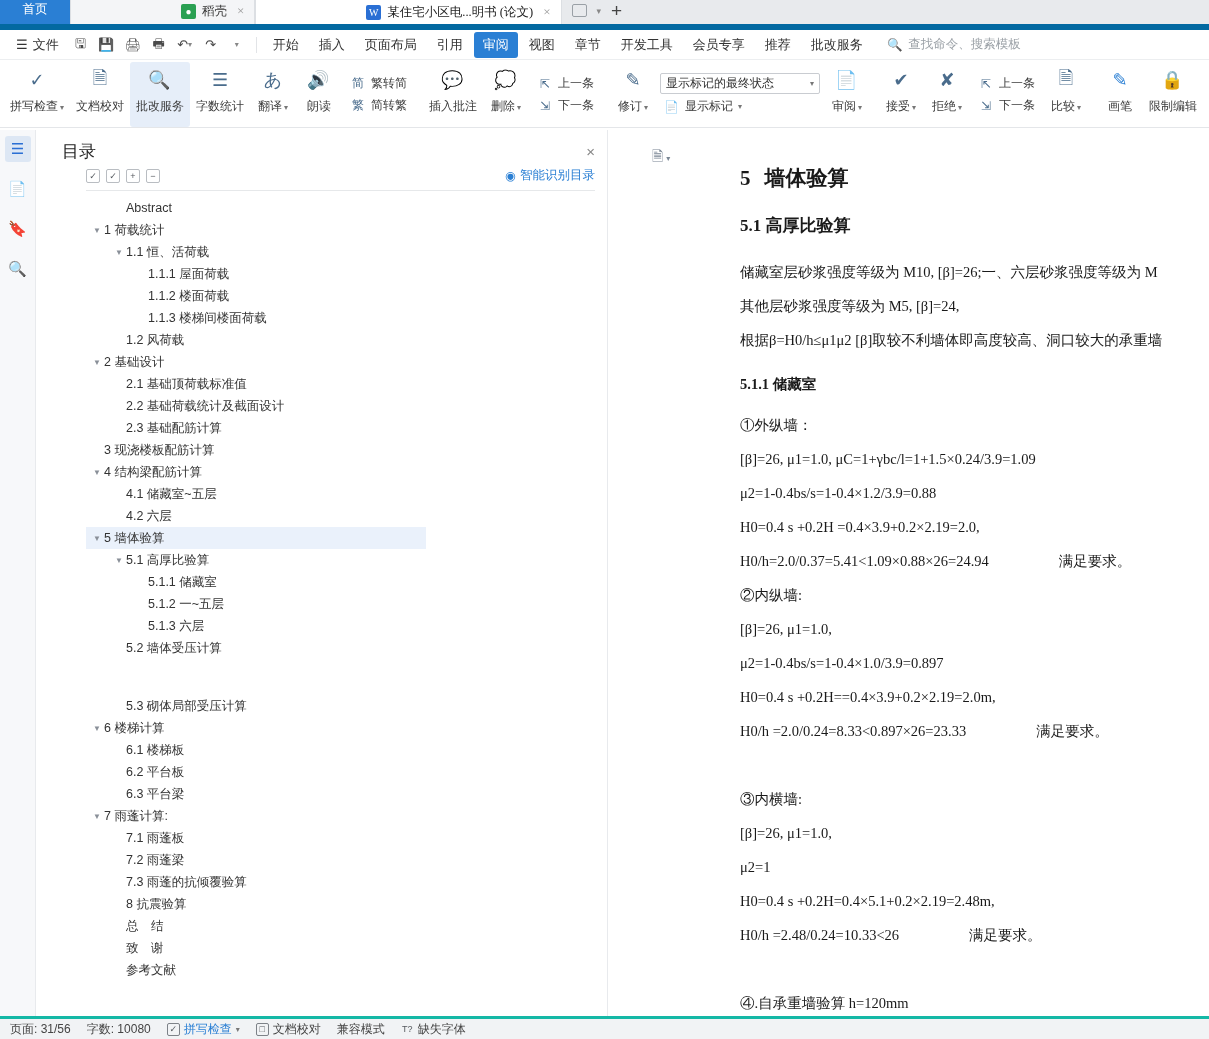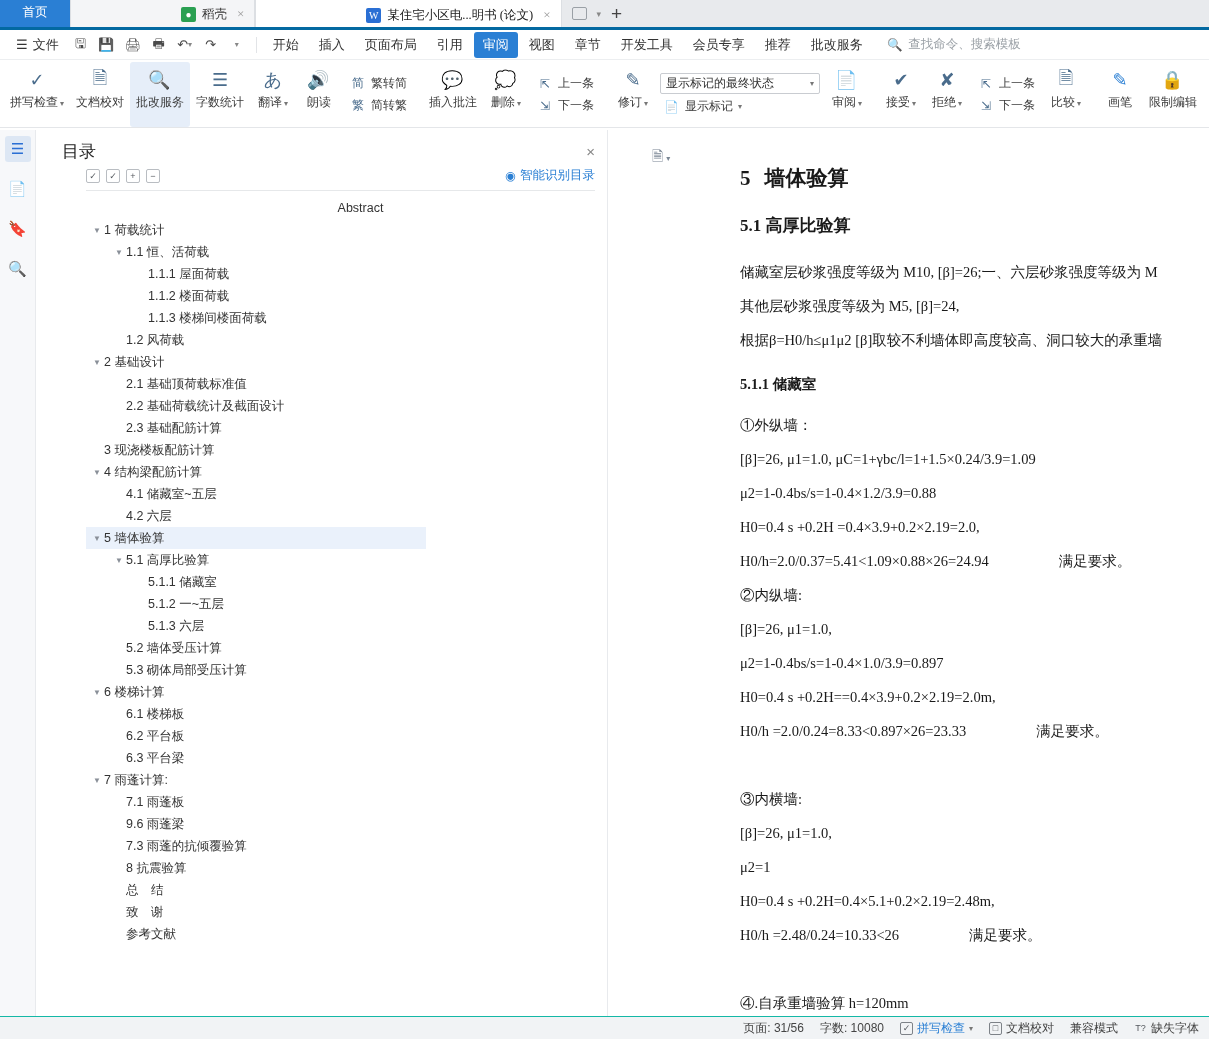--- a/index.html
+++ b/index.html
@@ -12,21 +12,21 @@
     background: #fff;
     overflow: hidden;
   }
   
   .tabbar {
     height: 30px;
     background: #e8eaed;
     display: flex;
     align-items: flex-end;
     padding-left: 0;
-    border-bottom: 3px solid #0369a1;
+    border-bottom: 6px solid #0369a1;
   }
   .tab {
     height: 30px;
     display: flex;
     align-items: center;
     gap: 6px;
     padding: 0 12px;
     font-size: 12.5px;
     cursor: default;
     white-space: nowrap;
@@ -111,21 +111,21 @@
   .rgrp { display: flex; align-items: stretch; }
   .rbtn {
     min-width: 46px;
     padding: 3px 6px 0 6px;
     display: flex; flex-direction: column; align-items: center; justify-content: flex-start;
     font-size: 12px; color: #3b3b3b; text-align: center; white-space: nowrap;
     border-radius: 3px;
   }
   .rbtn.sel { background: #e6eef9; }
   .rbtn .gl { height: 30px; display: flex; align-items: center; justify-content: center; font-size: 18px; color: #4a6c8c; }
-  .rbtn .lb { line-height: 14px; font-family: Liberation Serif, serif; }
+  .rbtn .lb { line-height: 22px; font-family: Liberation Serif, serif; }
   .rbtn .lb .car { font-size: 8px; color: #777; margin-left: 2px; }
   .rsep { width: 1px; background: #e7e9ec; margin: 6px 4px; }
   .rstack { display: flex; flex-direction: column; justify-content: center; gap: 3px; padding: 4px 4px; }
   .rrow {
     display: flex; align-items: center; gap: 5px; font-size: 12px; color: #3b3b3b;
     padding: 1px 4px; white-space: nowrap;
   }
   .rrow .mini { width: 16px; height: 16px; display: inline-flex; align-items: center; justify-content: center; font-size: 12px; color: #4a6c8c; }
   .combo {
     display: flex; align-items: center; justify-content: space-between;
@@ -217,24 +217,24 @@
   .h2 { font-size: 17px; font-weight: bold; margin: 14px 0 18px 0; }
   .h3 { font-size: 14.5px; font-weight: bold; margin: 18px 0 14px 0; }
   .p { font-size: 14.5px; line-height: 34px; white-space: nowrap; }
   .p .gap { display: inline-block; width: 70px; }
 
   
   .status {
     position: absolute; left: 0; right: 0; bottom: 0;
     height: 23px;
     background: #f1f3f5;
-    border-top: 1px solid #14b8a6;
+    border-top: 3px solid #14b8a6;
     display: flex; align-items: center; gap: 16px;
     padding: 0 10px;
-    font-size: 12px; color: #444; justify-content: flex-end;
+    font-size: 12px; color: #444;
   }
   .status .cell { display: flex; align-items: center; gap: 4px; white-space: nowrap; }
   .status .bx {
     width: 13px; height: 13px; border: 1px solid #7d8288; border-radius: 2px;
     display: inline-flex; align-items: center; justify-content: center; font-size: 9px; color: #55595e;
   }
   .status .car { font-size: 8px; color: #777; }
 </style>
 </head>
 <body>
@@ -451,21 +451,21 @@
         <span class="sqbtn">✓</span>
         <span class="sqbtn">+</span>
         <span class="sqbtn">−</span>
       </div>
       <div class="smart">
         <span>◉</span>
         <span>智能识别目录</span>
       </div>
     </div>
     <div class="toc-list" id="toc-list">
-        <div class="toc-row" style="padding-left: 26px; justify-content: center;">
+        <div class="toc-row" style="padding-left: 26px;">
           <span class="caret empty"></span>
           <span>Abstract</span>
         </div>
         <div class="toc-row" style="padding-left: 4px;">
           <span class="caret">▼</span>
           <span>1 荷载统计</span>
         </div>
         <div class="toc-row" style="padding-left: 26px;">
           <span class="caret">▼</span>
           <span>1.1 恒、活荷载</span>
@@ -535,21 +535,21 @@
           <span>5.1.2 一~五层</span>
         </div>
         <div class="toc-row" style="padding-left: 48px;">
           <span class="caret empty"></span>
           <span>5.1.3 六层</span>
         </div>
         <div class="toc-row" style="padding-left: 26px;">
           <span class="caret empty"></span>
           <span>5.2 墙体受压计算</span>
         </div>
-        <div class="toc-row" style="padding-left: 26px;">
+        <div class="toc-row" style="padding-left: 26px; margin-top: 36px;">
           <span class="caret empty"></span>
           <span>5.3 砌体局部受压计算</span>
         </div>
         <div class="toc-row" style="padding-left: 4px;">
           <span class="caret">▼</span>
           <span>6 楼梯计算</span>
         </div>
         <div class="toc-row" style="padding-left: 26px;">
           <span class="caret empty"></span>
           <span>6.1 楼梯板</span>
@@ -565,21 +565,21 @@
         <div class="toc-row" style="padding-left: 4px;">
           <span class="caret">▼</span>
           <span>7 雨蓬计算:</span>
         </div>
         <div class="toc-row" style="padding-left: 26px;">
           <span class="caret empty"></span>
           <span>7.1 雨蓬板</span>
         </div>
         <div class="toc-row" style="padding-left: 26px;">
           <span class="caret empty"></span>
-          <span>9.6 雨蓬梁</span>
+          <span>7.2 雨蓬梁</span>
         </div>
         <div class="toc-row" style="padding-left: 26px;">
           <span class="caret empty"></span>
           <span>7.3 雨蓬的抗倾覆验算</span>
         </div>
         <div class="toc-row" style="padding-left: 26px;">
           <span class="caret empty"></span>
           <span>8 抗震验算</span>
         </div>
         <div class="toc-row" style="padding-left: 26px;">

